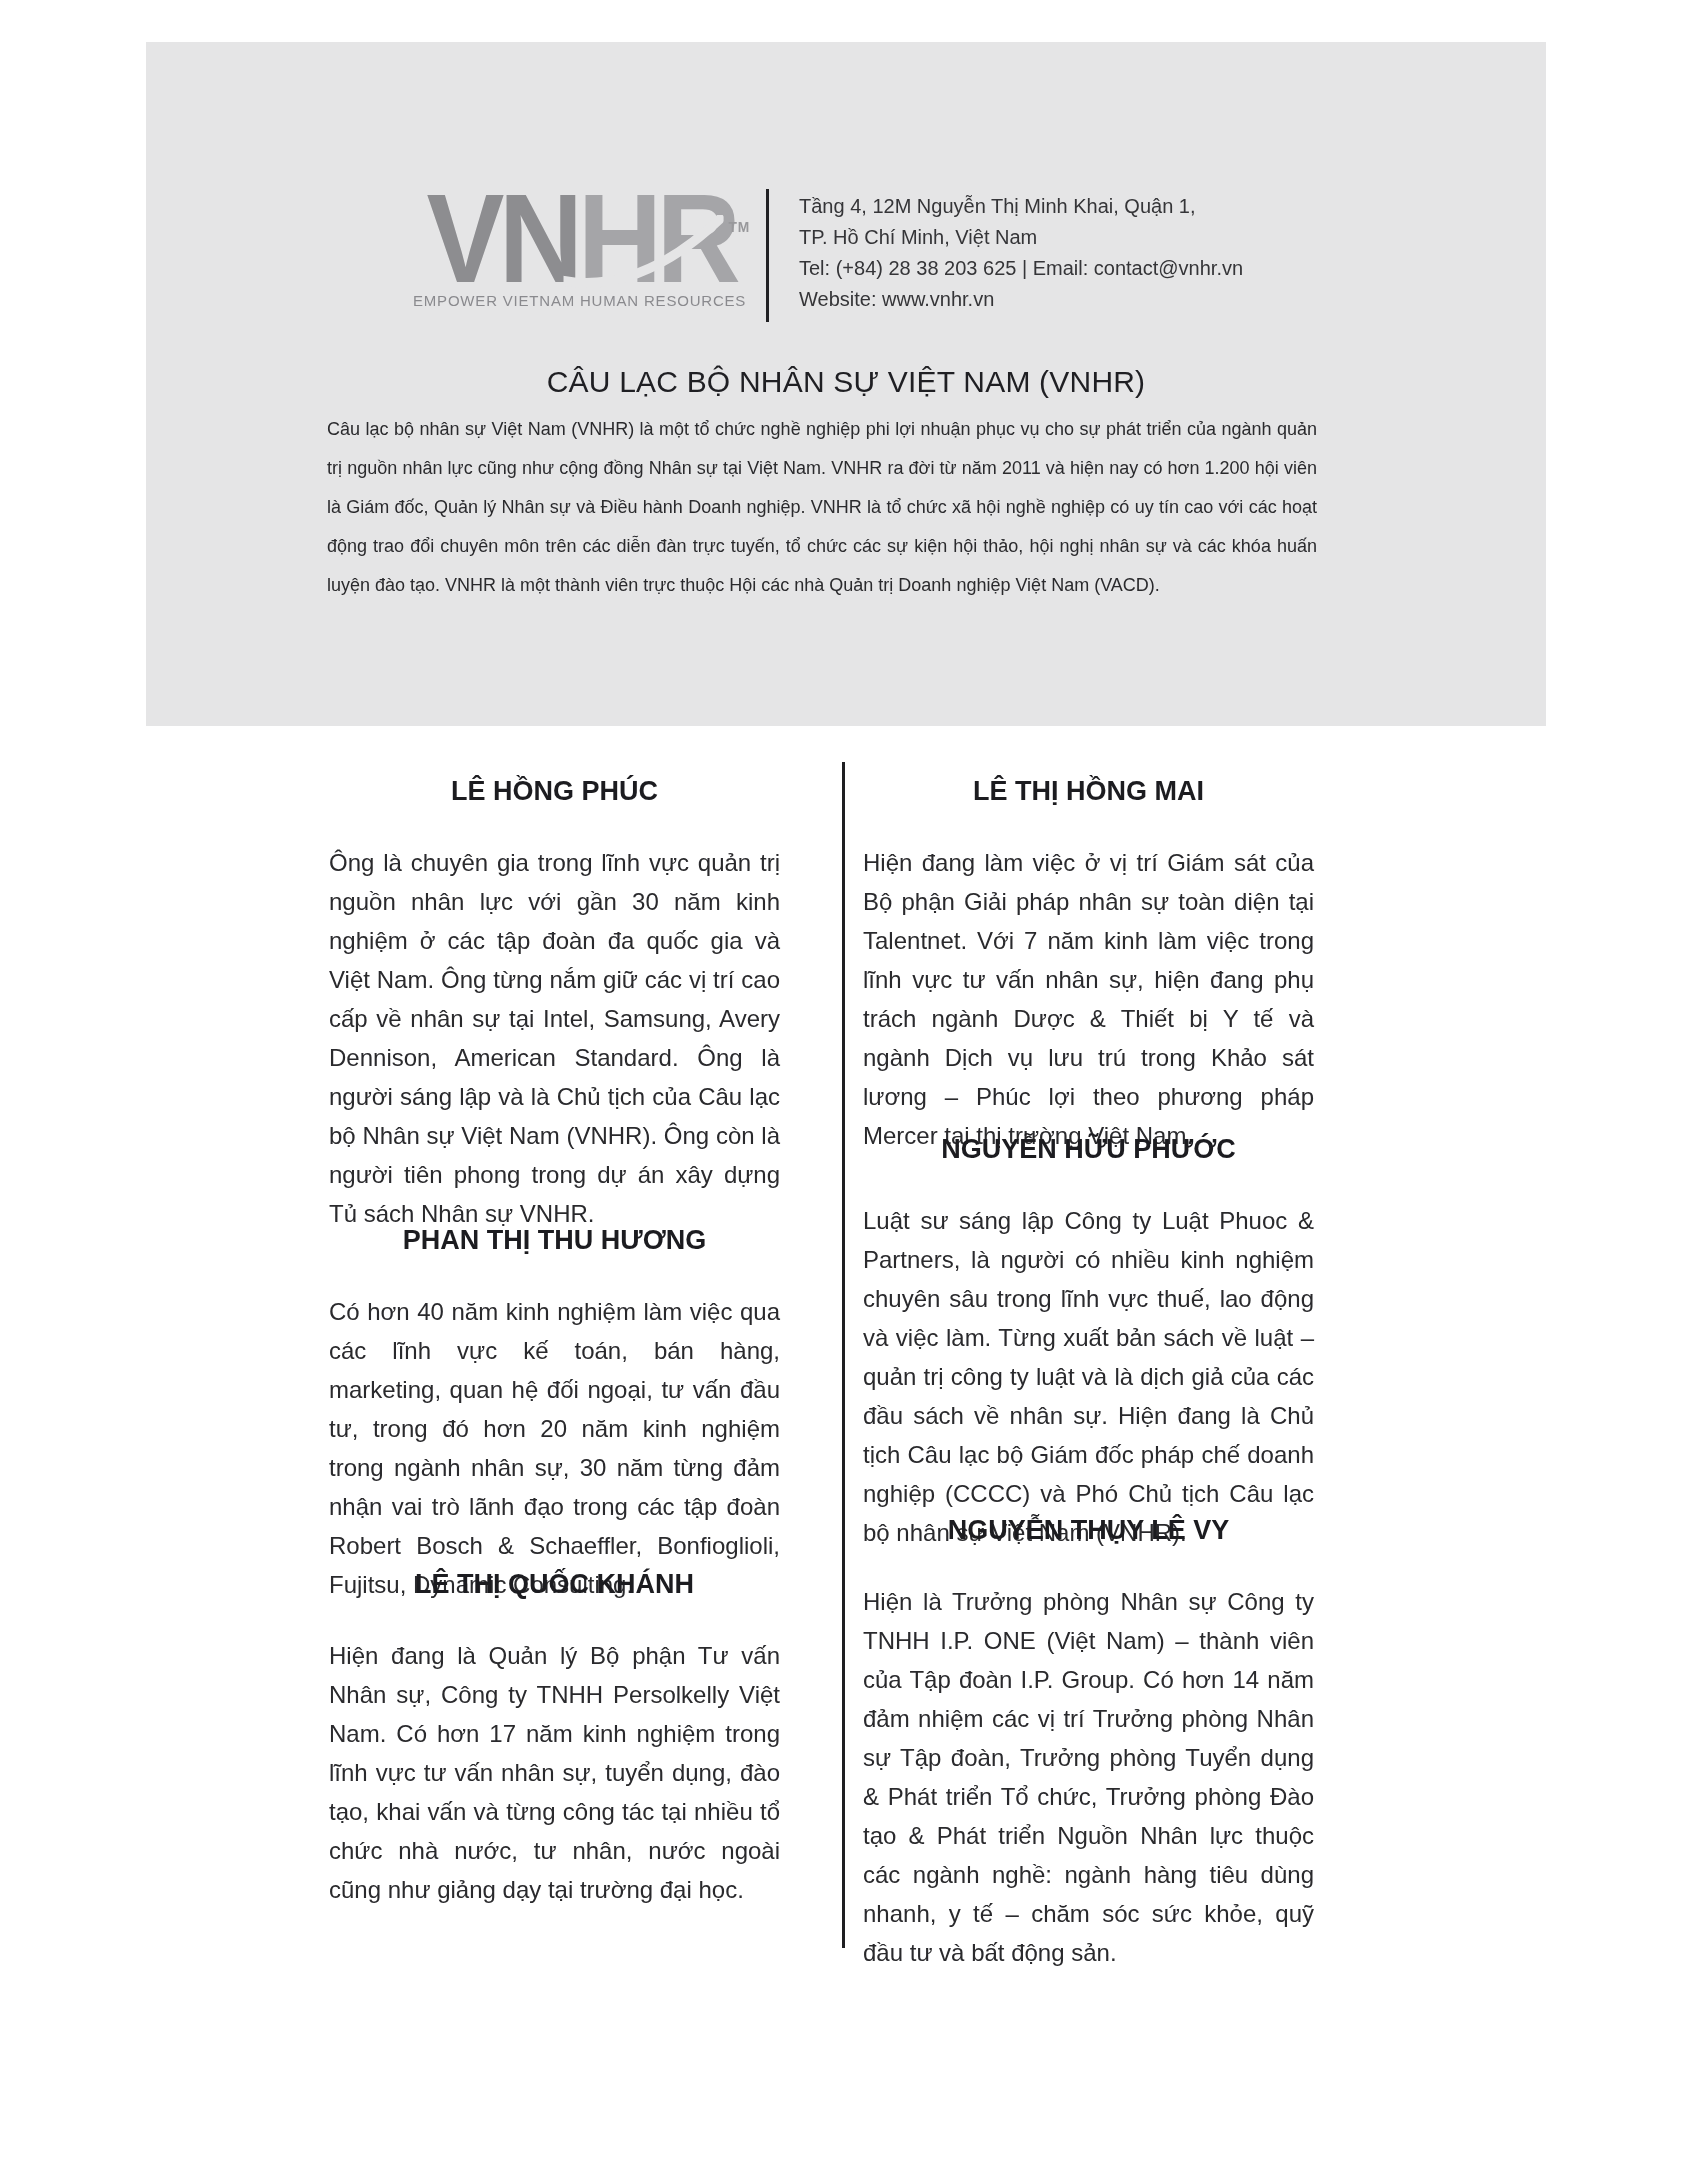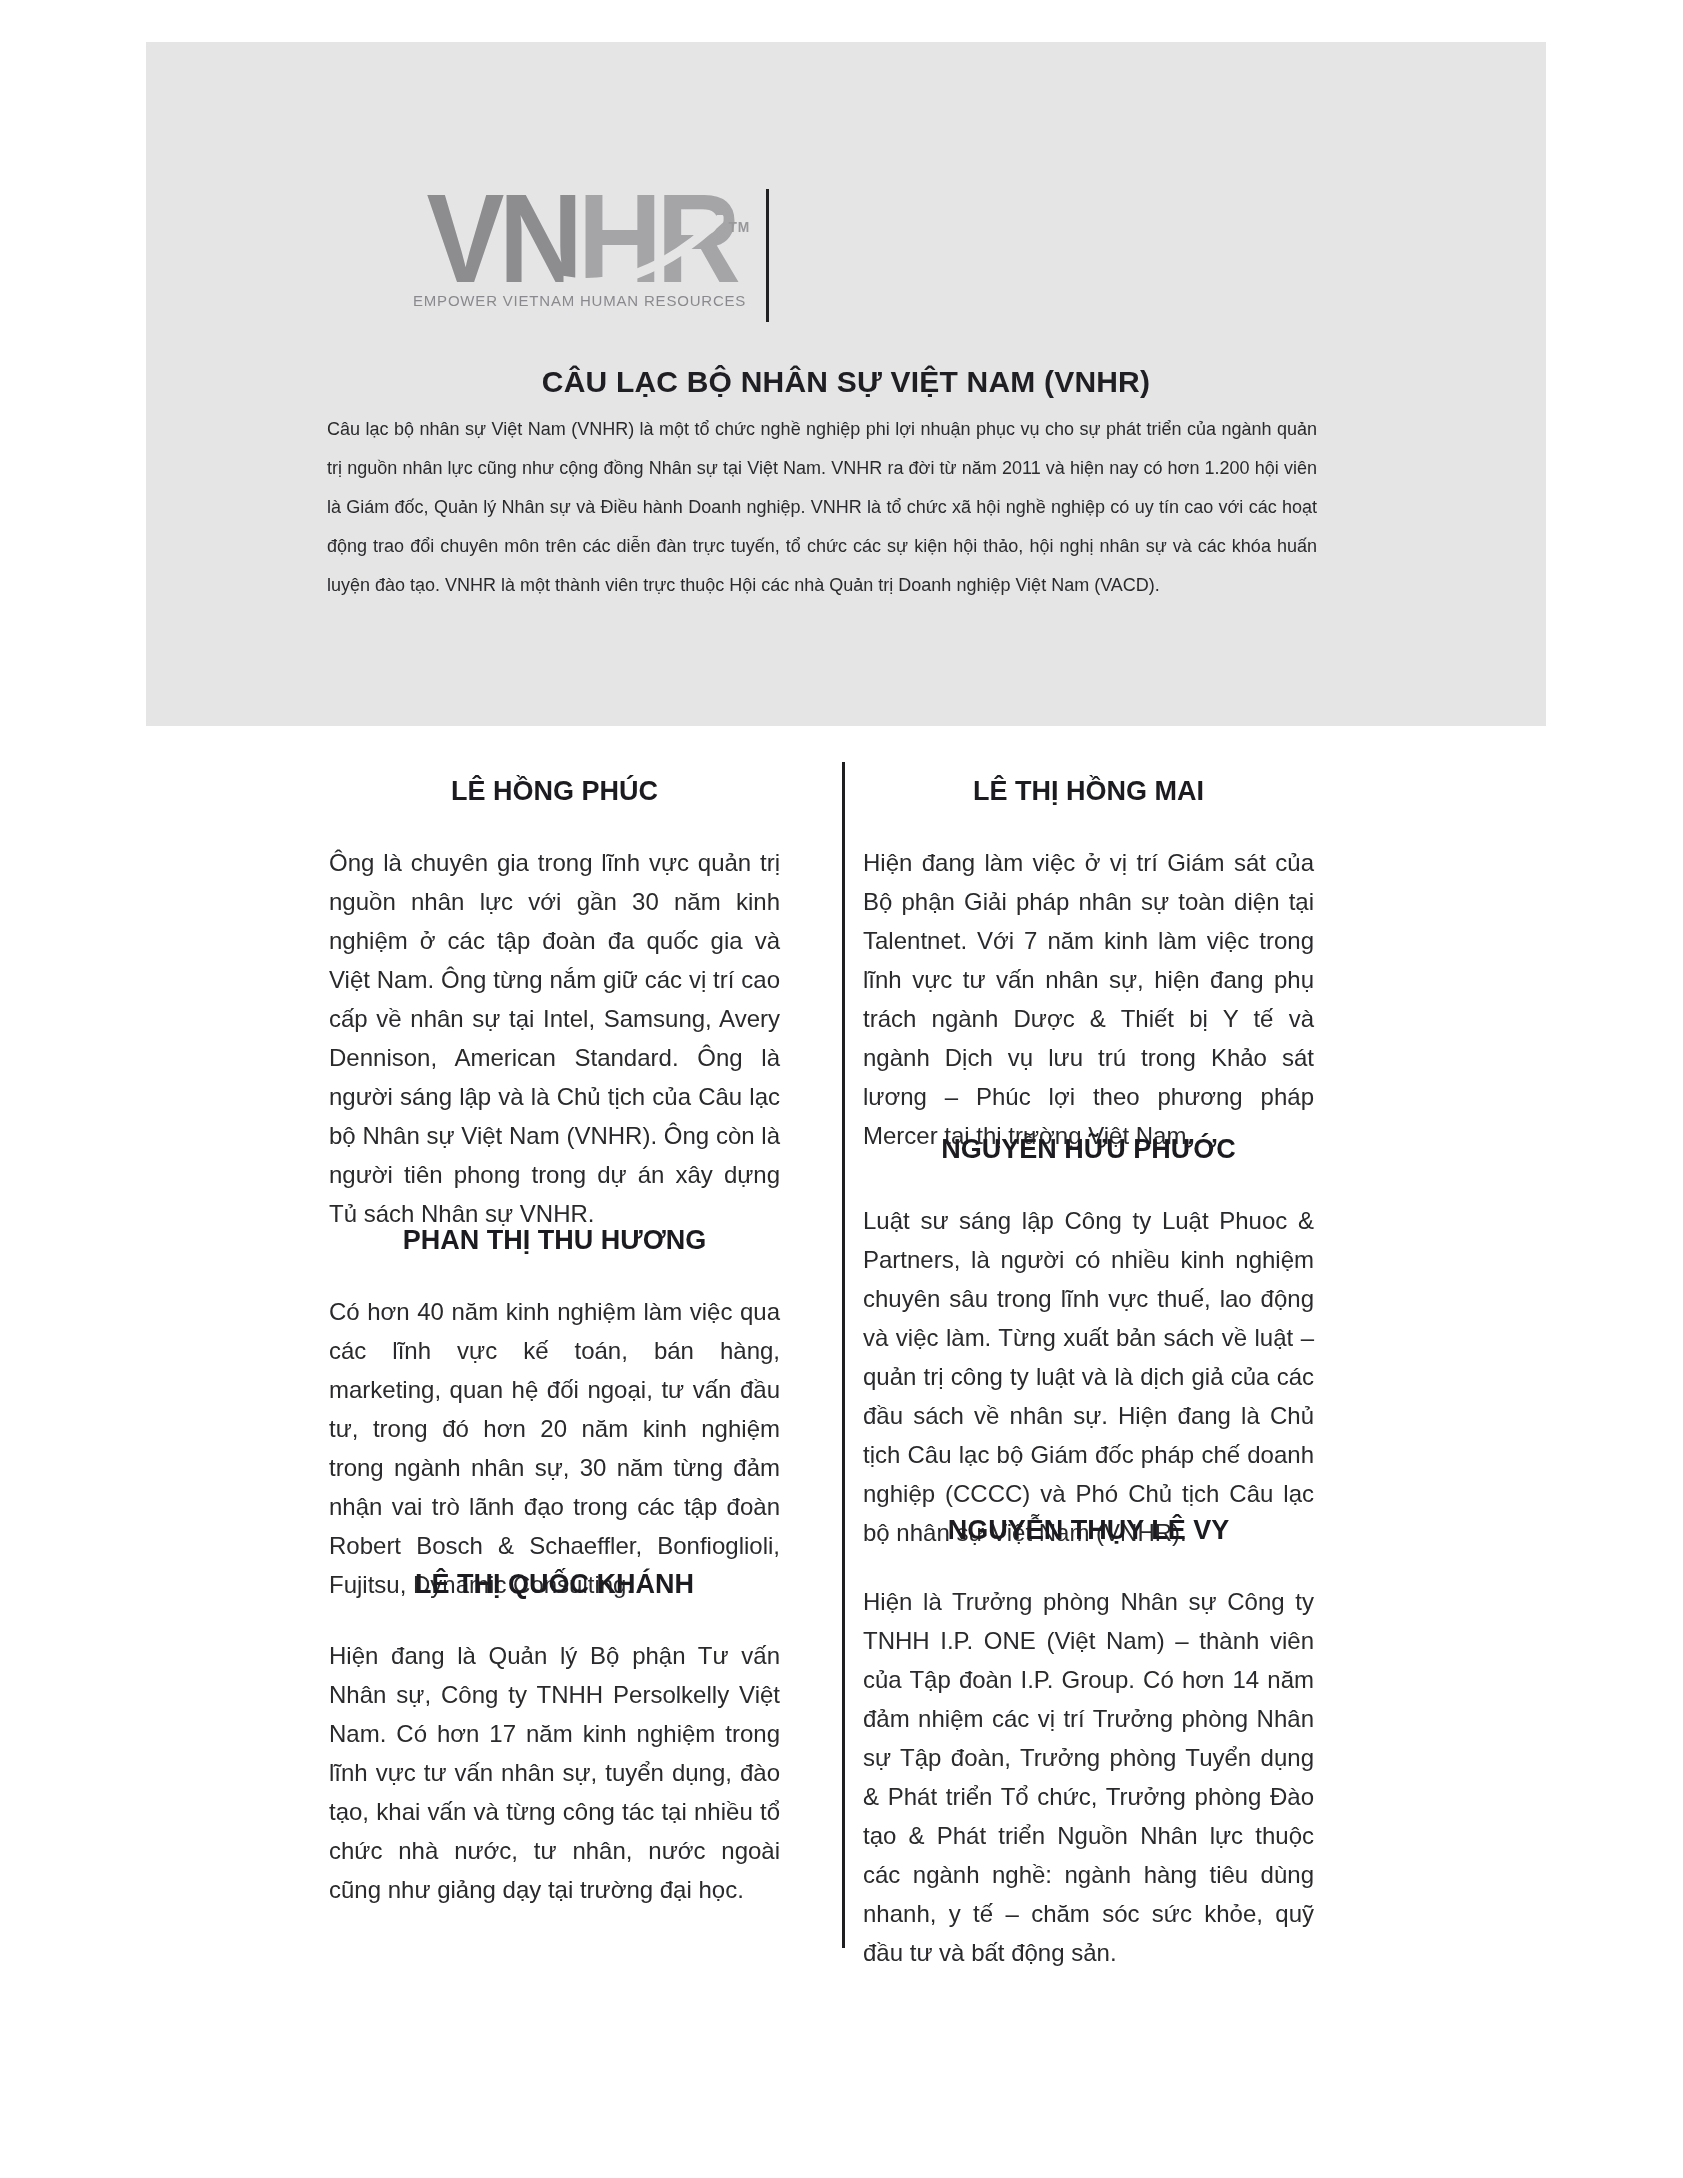--- a/index.html
+++ b/index.html
@@ -36,21 +36,21 @@
 
   .v-rule { width:3px; height:133px; background:#212124; margin:0 30px 0 40px; }
 
   .contact-block { padding-top:2px; }
   .contact-line {
     font-size:20px; line-height:31px; color:#353538; white-space:nowrap;
   }
 
   .card-title {
     position:absolute; left:0; right:0; top:323px; text-align:center;
-    font-size:30px; font-weight:700; color:#1f1f23; letter-spacing:0.2px;
+    font-size:30px; font-weight:400; color:#1f1f23; letter-spacing:0.2px;
   }
 
   .intro {
     position:absolute; left:181px; top:368px; width:990px;
     font-size:18px; line-height:39px; text-align:justify; color:#2a2a2d;
   }
 
   
   .col-rule {
     position:absolute; left:842px; top:762px; width:3px; height:1186px;
@@ -87,20 +87,26 @@
           <svg class="swoosh" viewBox="0 0 176 80" xmlns="http://www.w3.org/2000/svg">
             <path d="M -4 66 C 50 76, 110 58, 172 4" stroke="#e5e5e6" stroke-width="10" fill="none" stroke-linecap="round"></path>
           </svg>
           <span class="tm">TM</span>
         </div>
         <div class="tagline">EMPOWER VIETNAM HUMAN RESOURCES</div>
       </div>
 
       <div class="v-rule"></div>
 
+      <div class="contact-block">
+        <div class="contact-line">Tầng 4, 12M Nguyễn Thị Minh Khai, Quận 1,</div>
+        <div class="contact-line">TP. Hồ Chí Minh, Việt Nam</div>
+        <div class="contact-line">Tel: (+84) 28 38 203 625 | Email: contact@vnhr.vn</div>
+        <div class="contact-line">Website: www.vnhr.vn</div>
+      </div>
 
     </div>
 
     <div class="card-title">CÂU LẠC BỘ NHÂN SỰ VIỆT NAM (VNHR)</div>
 
     <div class="intro">Câu lạc bộ nhân sự Việt Nam (VNHR) là một tổ chức nghề nghiệp phi lợi nhuận phục vụ cho sự phát triển của ngành quản trị nguồn nhân lực cũng như cộng đồng Nhân sự tại Việt Nam. VNHR ra đời từ năm 2011 và hiện nay có hơn 1.200 hội viên là Giám đốc, Quản lý Nhân sự và Điều hành Doanh nghiệp. VNHR là tổ chức xã hội nghề nghiệp có uy tín cao với các hoạt động trao đổi chuyên môn trên các diễn đàn trực tuyến, tổ chức các sự kiện hội thảo, hội nghị nhân sự và các khóa huấn luyện đào tạo. VNHR là một thành viên trực thuộc Hội các nhà Quản trị Doanh nghiệp Việt Nam (VACD).</div>
 
   </div>
 
   <div class="col-rule"></div>

